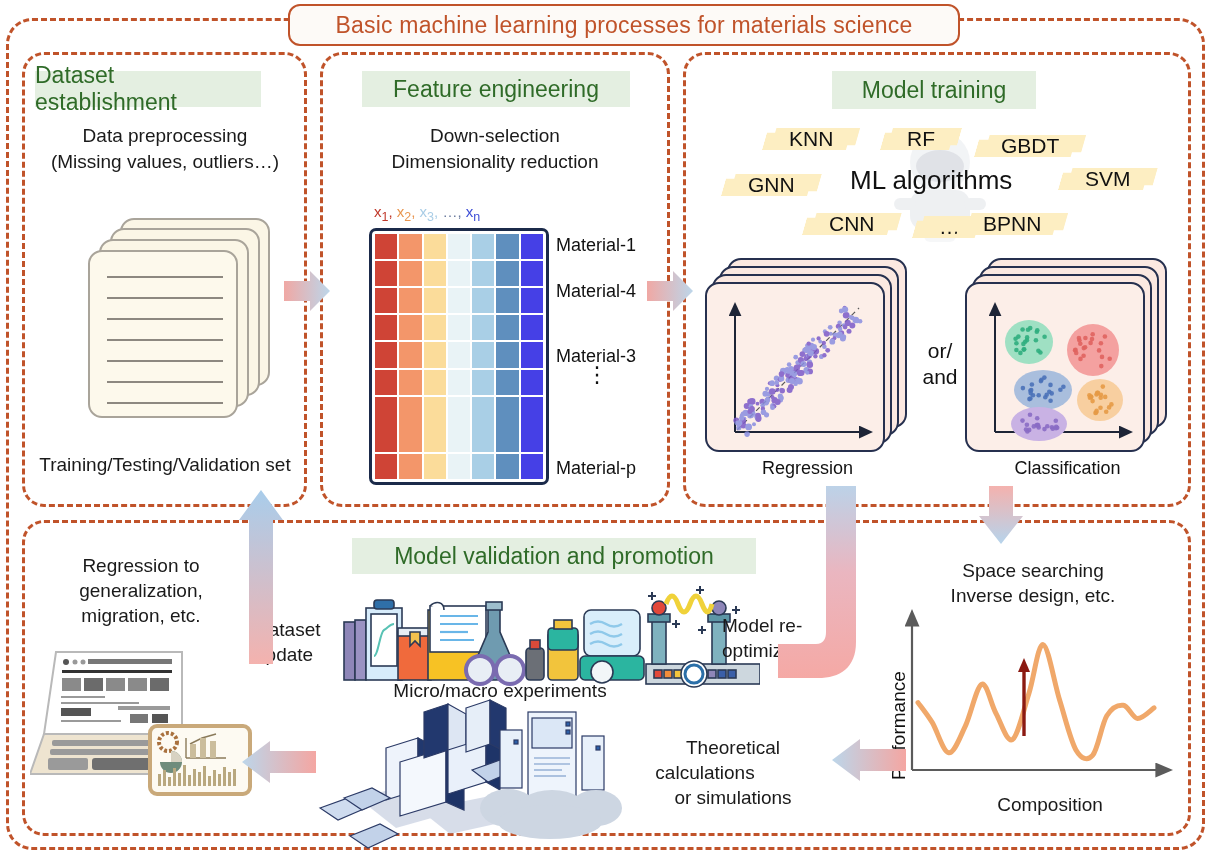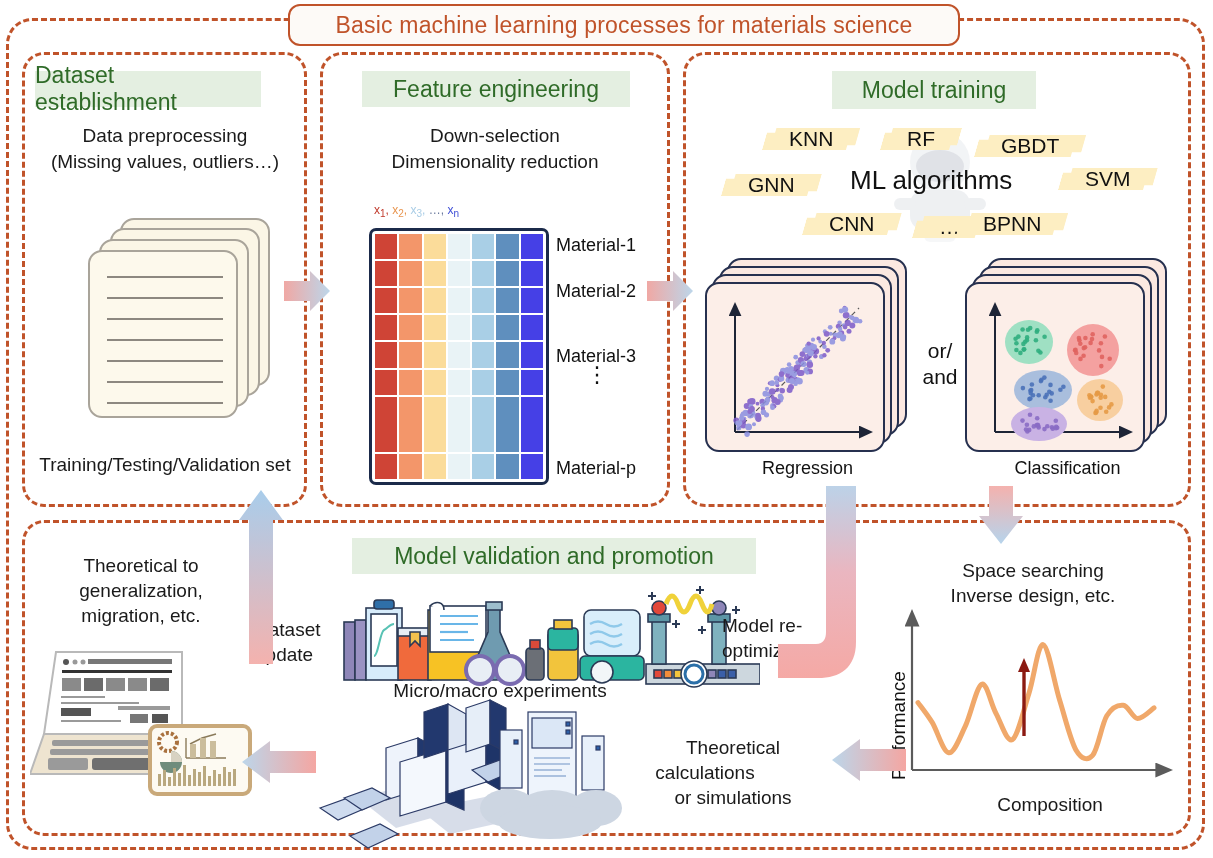--- a/index.html
+++ b/index.html
@@ -36,21 +36,21 @@
   .docstack{position:absolute;left:88px;top:218px;width:186px;height:210px;}
   .sheet{position:absolute;width:150px;height:168px;border:2px solid #a9a49a;border-radius:14px;
     background:#fbf6e6;box-sizing:border-box;}
   .sheet.s1{left:32px;top:0;}
   .sheet.s2{left:22px;top:10px;}
   .sheet.s3{left:11px;top:21px;}
   .sheet.s4{left:0px;top:32px;background:#fdf9ec;}
   .sheet.s4 .ln{position:absolute;left:17px;width:116px;height:2px;background:#8d8880;}
 
   
-  .featlabels{position:absolute;left:374px;top:203px;width:175px;font-size:12px;white-space:nowrap;}
+  .featlabels{position:absolute;left:374px;top:203px;width:175px;font-size:15px;white-space:nowrap;}
   .featlabels i{font-style:normal;}
   .heatwrap{position:absolute;left:369px;top:228px;width:180px;height:257px;
     border:3px solid #1b2a4a;border-radius:7px;background:#fff;box-sizing:border-box;padding:3px;}
   .hmgrid{position:relative;width:100%;height:100%;display:flex;gap:2px;}
   .hmcol{flex:1;display:flex;flex-direction:column;gap:2px;}
   .hmcell{flex:1;}
   .matlabel{position:absolute;font-size:18px;color:#111;white-space:nowrap;}
 
   
   .mltag{position:absolute;font-size:21px;color:#111;white-space:nowrap;z-index:6;
@@ -198,21 +198,21 @@
           <div class="hmcell" style="flex: 1 1 0%; background: rgb(69, 64, 230);"></div>
           <div class="hmcell" style="flex: 1 1 0%; background: rgb(69, 64, 230);"></div>
           <div class="hmcell" style="flex: 1 1 0%; background: rgb(69, 64, 230);"></div>
           <div class="hmcell" style="flex: 2.2 1 0%; background: rgb(69, 64, 230);"></div>
           <div class="hmcell" style="flex: 1 1 0%; background: rgb(69, 64, 230);"></div>
         </div>
       </div>
   </div>
 
   <div class="matlabel" style="left:556px;top:235px;">Material-1</div>
-  <div class="matlabel" style="left:556px;top:281px;">Material-2</div>
+  <div class="matlabel" style="left:556px;top:281px;">Material-4</div>
   <div class="matlabel" style="left:556px;top:312px;margin-top:34px;">Material-3</div>
   <div class="matlabel" style="left:586px;top:362px;font-size:22px;letter-spacing:2px;">⋮</div>
   <div class="matlabel" style="left:556px;top:458px;">Material-p</div>
 
   <svg class="robot" viewBox="0 0 128 118">
     <ellipse cx="64" cy="34" rx="30" ry="30" fill="#d7dbe2"></ellipse>
     <ellipse cx="64" cy="38" rx="24" ry="16" fill="#9aa3b2"></ellipse>
     <rect x="34" y="62" width="60" height="40" rx="14" fill="#c9ced7"></rect>
     <rect x="18" y="70" width="22" height="12" rx="6" fill="#c9ced7"></rect>
     <rect x="88" y="70" width="22" height="12" rx="6" fill="#c9ced7"></rect>
@@ -543,21 +543,21 @@
       </svg>
     </div>
   </div>
   <div class="cardcap" style="left:965px;top:458px;width:205px;">Classification</div>
 
   <div class="orand">
     <div>or/</div>
     <div>and</div>
   </div>
 
-  <div class="ctext" style="left:36px;top:553px;width:210px;">Theoretical to</div>
+  <div class="ctext" style="left:36px;top:553px;width:210px;">Regression to</div>
   <div class="ctext" style="left:36px;top:578px;width:210px;">generalization,</div>
   <div class="ctext" style="left:36px;top:603px;width:210px;">migration, etc.</div>
 
   <svg class="ill" style="left:30px;top:638px;" width="240" height="180" viewBox="0 0 240 180">
     <path d="M26,14 L152,14 L152,96 L14,96 Z" fill="#fff" stroke="#b9b9b9" stroke-width="2"></path>
     <circle cx="36" cy="24" r="3" fill="#555"></circle>
       <circle cx="45" cy="24" r="2.5" fill="#999"></circle>
       <circle cx="53" cy="24" r="2.5" fill="#999"></circle>
     <rect x="58" y="21" width="84" height="5" fill="#777"></rect>
     <rect x="32" y="32" width="110" height="3" fill="#333"></rect>

